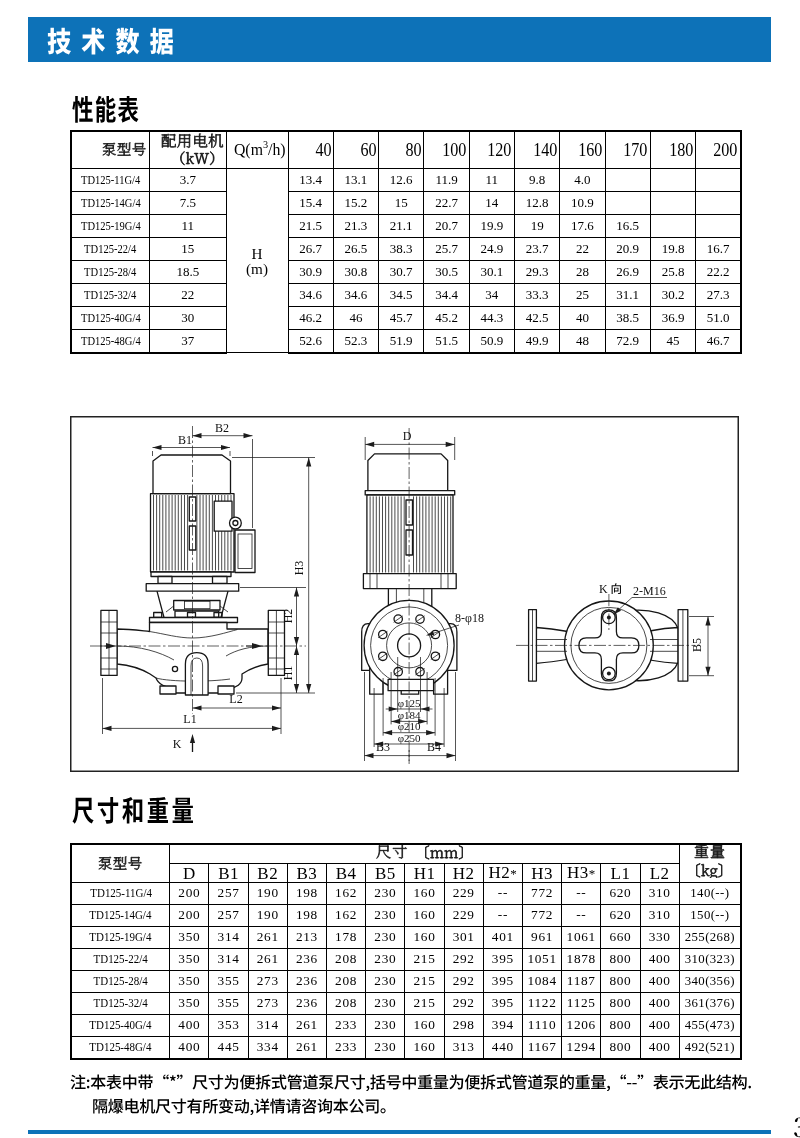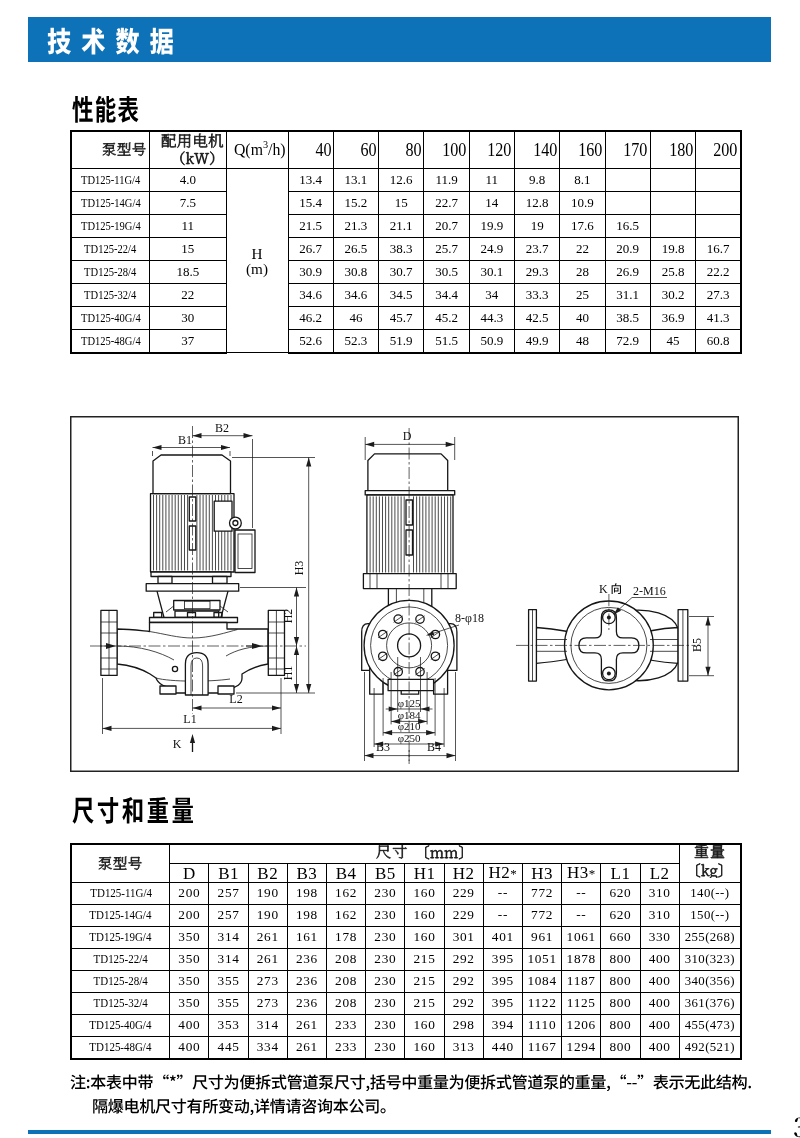--- a/index.html
+++ b/index.html
@@ -90,29 +90,29 @@
         <td><span class="hn">100</span></td>
         <td><span class="hn">120</span></td>
         <td><span class="hn">140</span></td>
         <td><span class="hn">160</span></td>
         <td><span class="hn">170</span></td>
         <td><span class="hn">180</span></td>
         <td><span class="hn">200</span></td>
       </tr>
       <tr class="dr">
         <td><span class="m">TD125-11G/4</span></td>
-        <td><span class="n">4.0</span></td>
+        <td><span class="n">3.7</span></td>
         <td rowspan="8" class="hm">H<br>(m)</td>
         <td><span class="n">13.4</span></td>
         <td><span class="n">13.1</span></td>
         <td><span class="n">12.6</span></td>
         <td><span class="n">11.9</span></td>
         <td><span class="n">11</span></td>
         <td><span class="n">9.8</span></td>
-        <td><span class="n">8.1</span></td>
+        <td><span class="n">4.0</span></td>
         <td><span class="n"></span></td>
         <td><span class="n"></span></td>
         <td><span class="n"></span></td>
       </tr>
       <tr class="dr">
         <td><span class="m">TD125-14G/4</span></td>
         <td><span class="n">7.5</span></td>
         <td><span class="n">15.4</span></td>
         <td><span class="n">15.2</span></td>
         <td><span class="n">15</span></td>
@@ -185,35 +185,35 @@
         <td><span class="n">30</span></td>
         <td><span class="n">46.2</span></td>
         <td><span class="n">46</span></td>
         <td><span class="n">45.7</span></td>
         <td><span class="n">45.2</span></td>
         <td><span class="n">44.3</span></td>
         <td><span class="n">42.5</span></td>
         <td><span class="n">40</span></td>
         <td><span class="n">38.5</span></td>
         <td><span class="n">36.9</span></td>
-        <td><span class="n">41.3</span></td>
+        <td><span class="n">51.0</span></td>
       </tr>
       <tr class="dr">
         <td><span class="m">TD125-48G/4</span></td>
         <td><span class="n">37</span></td>
         <td><span class="n">52.6</span></td>
         <td><span class="n">52.3</span></td>
         <td><span class="n">51.9</span></td>
         <td><span class="n">51.5</span></td>
         <td><span class="n">50.9</span></td>
         <td><span class="n">49.9</span></td>
         <td><span class="n">48</span></td>
         <td><span class="n">72.9</span></td>
         <td><span class="n">45</span></td>
-        <td><span class="n">60.8</span></td>
+        <td><span class="n">46.7</span></td>
       </tr>
     </tbody>
   </table>
 <div class="fig">
     <svg width="669" height="356" viewBox="0 0 669 356">
       <style>.o{fill:none;stroke:#161616;stroke-width:1.3;stroke-linejoin:round;}.w{fill:#fff;stroke:#161616;stroke-width:1.3;stroke-linejoin:round;}.t{fill:none;stroke:#1c1c1c;stroke-width:0.8;}.d{fill:none;stroke:#1c1c1c;stroke-width:0.75;}.c{fill:none;stroke:#1c1c1c;stroke-width:0.7;stroke-dasharray:12 2.5 2.5 2.5;}.lb{font-family:"Liberation Serif",serif;font-size:12px;fill:#111;}.lp{font-family:"Liberation Serif",serif;font-size:11px;fill:#111;}</style>
       <rect x="0.75" y="0.75" width="667.5" height="354.5" fill="none" stroke="#222" stroke-width="1.5"></rect>
       <path class="o" d="M83 77.7 V45 L91 39 H152 L160.5 45 V77.7 Z"></path>
       <rect class="o" x="80.5" y="77.7" width="83.5" height="78.3"></rect>
       <path class="t" d="M83.5 79V154.5 M86.6 79V154.5 M89.7 79V154.5 M92.8 79V154.5 M95.9 79V154.5 M99.0 79V154.5 M102.1 79V154.5 M105.2 79V154.5 M108.3 79V154.5 M111.4 79V154.5 M114.5 79V154.5 M117.6 79V154.5 M126.9 79V154.5 M130.0 79V154.5 M133.1 79V154.5 M136.2 79V154.5 M139.3 79V154.5 M142.4 79V154.5 M145.5 79V154.5 M148.6 79V154.5 M151.7 79V154.5 M154.8 79V154.5 M157.9 79V154.5 M161.0 79V154.5" stroke-width="0.7"></path>
@@ -505,21 +505,21 @@
         <td><span class="n2">--</span></td>
         <td><span class="n2">620</span></td>
         <td><span class="n2">310</span></td>
         <td><span class="wv">150(--)</span></td>
       </tr>
       <tr class="dr2">
         <td><span class="m2">TD125-19G/4</span></td>
         <td><span class="n2">350</span></td>
         <td><span class="n2">314</span></td>
         <td><span class="n2">261</span></td>
-        <td><span class="n2">161</span></td>
+        <td><span class="n2">213</span></td>
         <td><span class="n2">178</span></td>
         <td><span class="n2">230</span></td>
         <td><span class="n2">160</span></td>
         <td><span class="n2">301</span></td>
         <td><span class="n2">401</span></td>
         <td><span class="n2">961</span></td>
         <td><span class="n2">1061</span></td>
         <td><span class="n2">660</span></td>
         <td><span class="n2">330</span></td>
         <td><span class="wv">255(268)</span></td>

